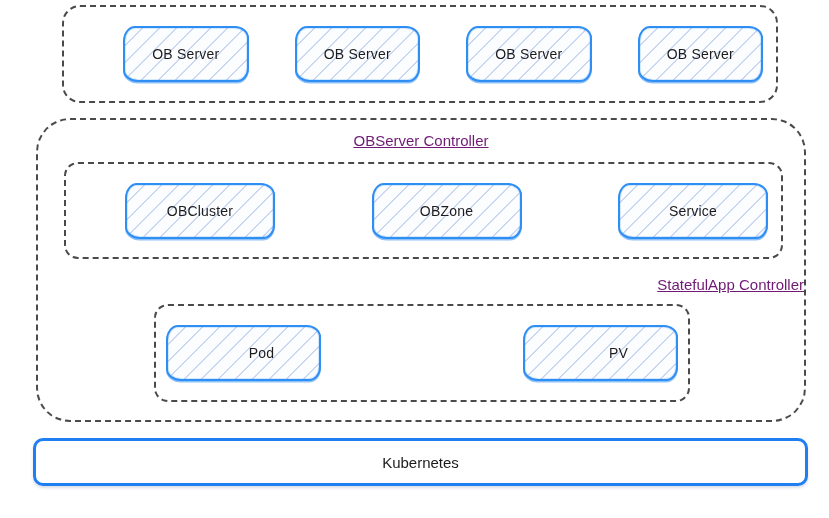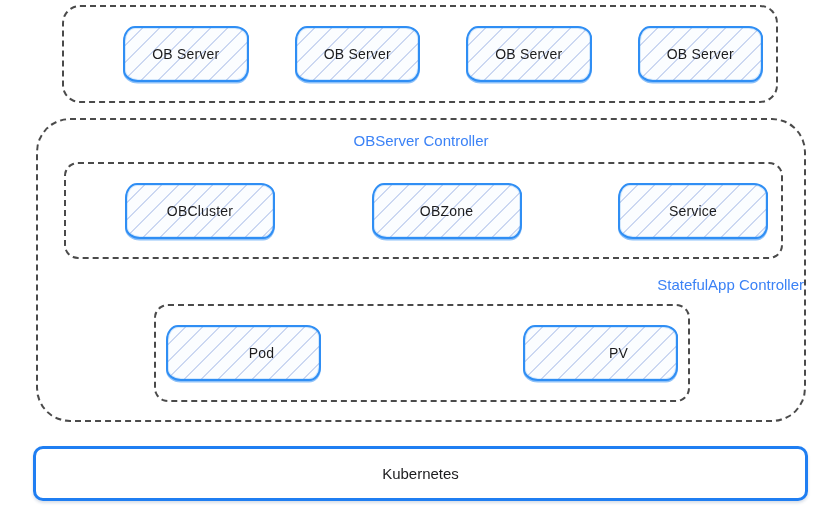--- a/index.html
+++ b/index.html
@@ -60,51 +60,51 @@
     left: 36px; top: 118px;
     width: 770px; height: 304px;
     border-radius: 34px;
   }
   .group-title {
     position: absolute;
     left: 0;
     width: 100%;
     text-align: center;
     font-size: 15px;
-    color: #3b82f6;
+    color: #701a75;
+    text-decoration: underline;
   }
   .controller-title { top: 12px; }
   .stateful-title   { top: 156px; text-align: right; }
   .crd-row {
     left: 26px; top: 42px;
     width: 719px; height: 97px;
     border-radius: 14px;
     padding: 0 13px;
     gap: 45px;
   }
   .stateful-row {
     left: 116px; top: 184px;
     width: 536px; height: 98px;
     border-radius: 14px;
     padding: 0 10px;
   }
   .kubernetes-box {
     position: absolute;
     left: 33px; top: 438px;
-    width: 775px; height: 55px;
+    width: 775px; height: 48px;
     box-sizing: border-box;
     border: 3px solid #1f7ef2;
     border-radius: 10px;
     background: #ffffff;
     box-shadow: 0 2px 3px rgba(40, 70, 120, 0.18);
     display: flex;
     align-items: center;
     justify-content: center;
     font-size: 15px;
-    margin-top: 8px;
   }
 </style>
 </head>
 <body>
 
 <div class="canvas">
 
   <div class="dashed-group top-group node-row">
     <div class="node node-w150">
       <span>OB Server</span>

